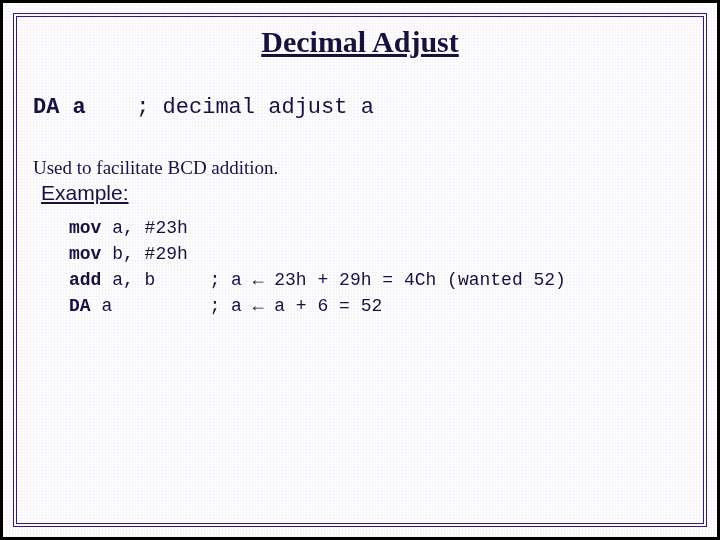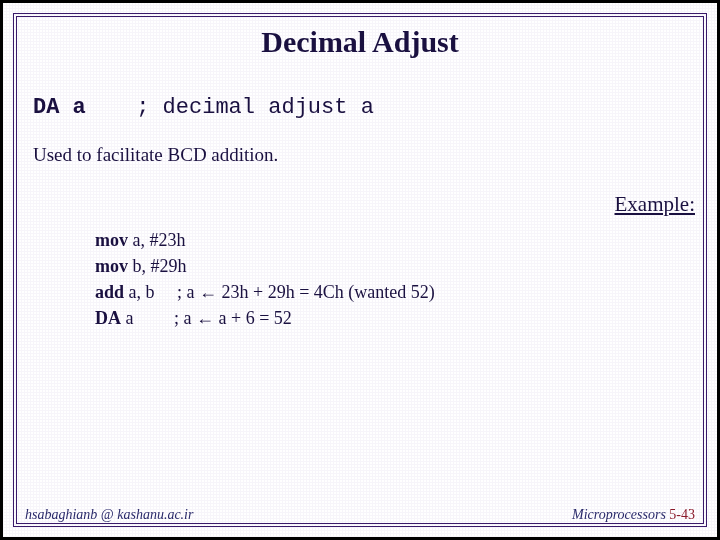--- a/index.html
+++ b/index.html
@@ -30,55 +30,54 @@
     top: 18px; left: 22px; right: 22px; bottom: 22px;
   }
   .title {
     text-align: center;
     font-size: 30px;
     font-weight: bold;
     color: #1a1040;
     margin-top: 4px;
     margin-bottom: 36px;
     font-family: "Comic Sans MS", cursive;
+    text-decoration: underline;
   }
   .instr-line {
     font-size: 22px;
     color: #1a1040;
     font-family: "Courier New", monospace;
-    margin-bottom: 22px;
+    margin-bottom: 35px;
     margin-left: 8px;
   }
   .instr-line .mnemonic {
     font-weight: bold;
     display: inline-block;
     width: 90px;
   }
   .description {
     font-size: 19px;
     color: #1a1040;
     line-height: 1.35;
     margin-left: 8px;
-    margin-bottom: 24px;
     font-family: "Comic Sans MS", cursive;
   }
   .example-label {
     font-size: 21px;
     color: #1a1040;
     text-decoration: underline;
-    margin-left: 8px;
+    margin-left: 16px;
     margin-bottom: 10px;
-    font-family: Liberation Serif, serif;
-    text-align: right;
+    font-family: Liberation Sans, sans-serif;
   }
   .code-block {
-    font-family: Liberation Serif, serif;
+    font-family: Liberation Mono, monospace;
     font-size: 18px;
     color: #1a1040;
-    margin-left: 70px;
+    margin-left: 44px;
     line-height: 1.45;
     white-space: pre;
   }
   .code-block .kw { font-weight: bold; }
   .footer {
     position: absolute;
     left: 22px; right: 22px; bottom: 14px;
     display: flex;
     justify-content: space-between;
     font-size: 14px;
@@ -110,20 +109,13 @@
 
     <div class="example-label">Example:</div>
 
     <div class="code-block"><span><span class="kw">mov</span> <span>a, #23h</span></span>
 <span><span class="kw">mov</span> <span>b, #29h</span></span>
 <span><span class="kw">add</span> <span>a, b</span>     <span>; a ← 23h + 29h = 4Ch (wanted 52)</span></span>
 <span><span class="kw">DA</span> <span>a</span>         <span>; a ← a + 6 = 52</span></span></div>
 
   </div>
 
-  <div class="footer">
-    <span class="left">hsabaghianb @ kashanu.ac.ir</span>
-    <span class="right">
-      <span>Microprocessors</span>
-      <span class="pagenum">5-43</span>
-    </span>
-  </div>
 </div>
 
 </body></html>

